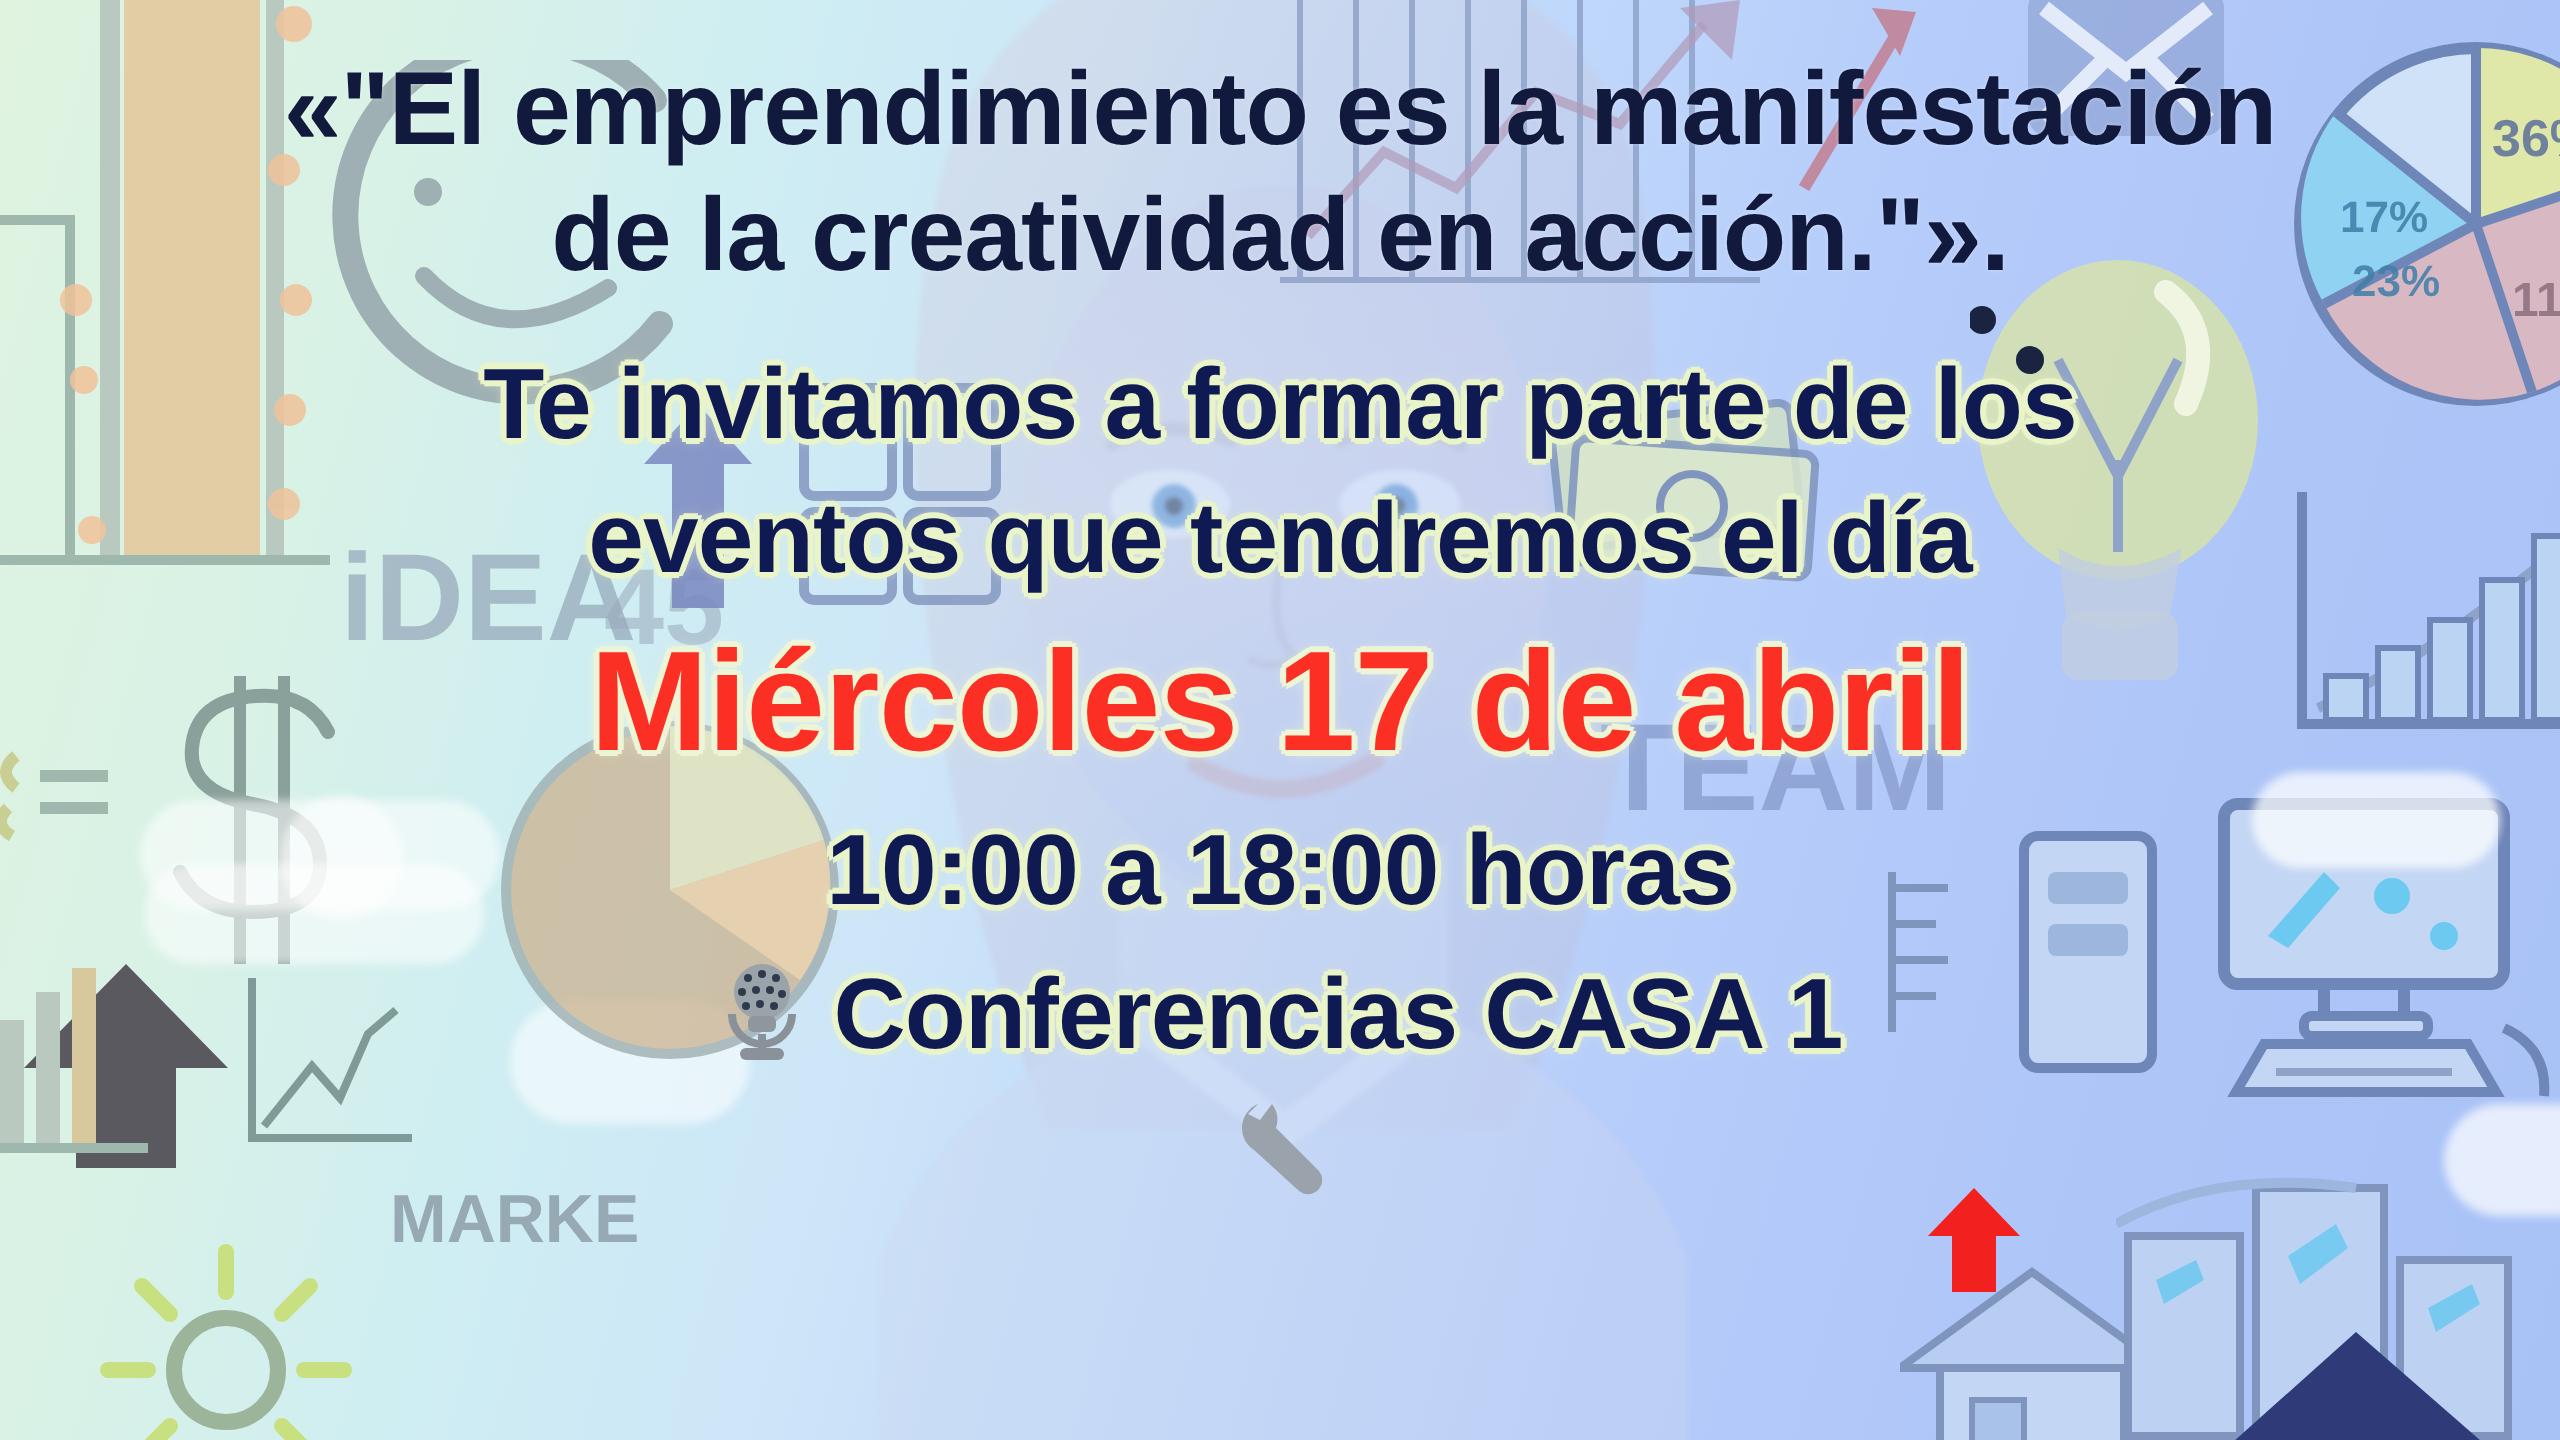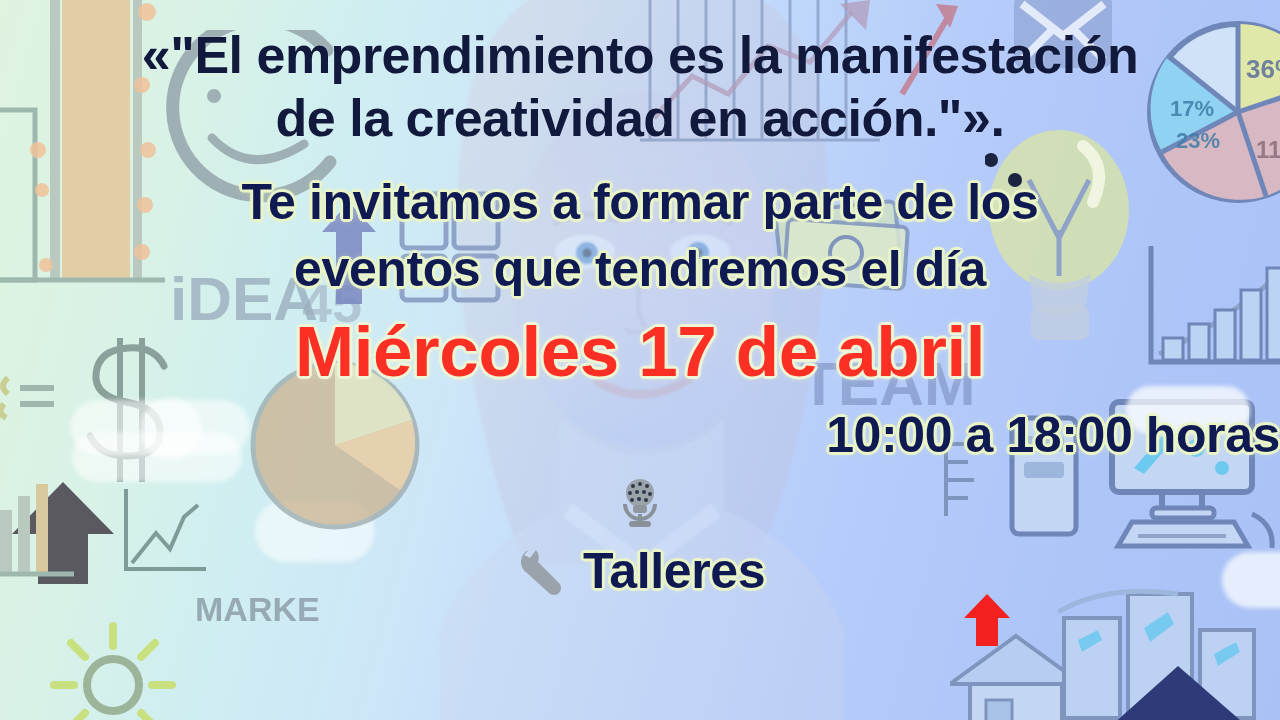--- a/index.html
+++ b/index.html
@@ -69,21 +69,20 @@
 
   .hours{
     font-size:50px;font-weight:700;color:#101a52;letter-spacing:-.4px;
     text-shadow:
       -2px -2px 0 #e9f4c8, 2px -2px 0 #e9f4c8,
       -2px  2px 0 #e9f4c8, 2px  2px 0 #e9f4c8,
        0   -3px 0 #e9f4c8, 0    3px 0 #e9f4c8,
       -3px  0   0 #e9f4c8, 3px  0   0 #e9f4c8,
        0 0 7px rgba(233,244,200,.95);
     margin-bottom:16px;
-    text-align:right;
   }
 
   .venue-row{
     display:flex;align-items:center;justify-content:center;gap:14px;
     margin-bottom:12px;
   }
   .venue-row.second{gap:18px;}
   .venue-text{
     font-size:50px;font-weight:700;color:#101a52;letter-spacing:-.4px;
     text-shadow:
@@ -404,23 +403,23 @@
             <circle cx="32" cy="16" r="2"></circle>
           <circle cx="14" cy="22" r="2"></circle>
             <circle cx="21" cy="21" r="2"></circle>
             <circle cx="28" cy="22" r="2"></circle>
         </g>
         <rect x="15" y="27" width="14" height="8" rx="3" fill="#8f969e"></rect>
         <path d="M7 26 a15 15 0 0 0 30 0" fill="none" stroke="#8a9199" stroke-width="4"></path>
         <rect x="20" y="36" width="4" height="8" fill="#8a9199"></rect>
         <rect x="11" y="43" width="22" height="6" rx="3" fill="#8a9199"></rect>
       </svg>
+      <span class="venue-text">Conferencias CASA 1</span>
     </div>
 
     <div class="venue-row second">
       <svg class="ico" width="50" height="50" viewBox="0 0 50 50">
         <path d="M14 4 a13 13 0 0 0 -2 23 L34 47 a7 7 0 0 0 10 -10 L23 16 a13 13 0 0 0 -2 -12 L15 12 L9 9 Z" fill="#9aa3ab"></path>
       </svg>
-      <span class="venue-text">Talleres</span>
     </div>
 
   </div>
 </div>
 
 </body></html>

